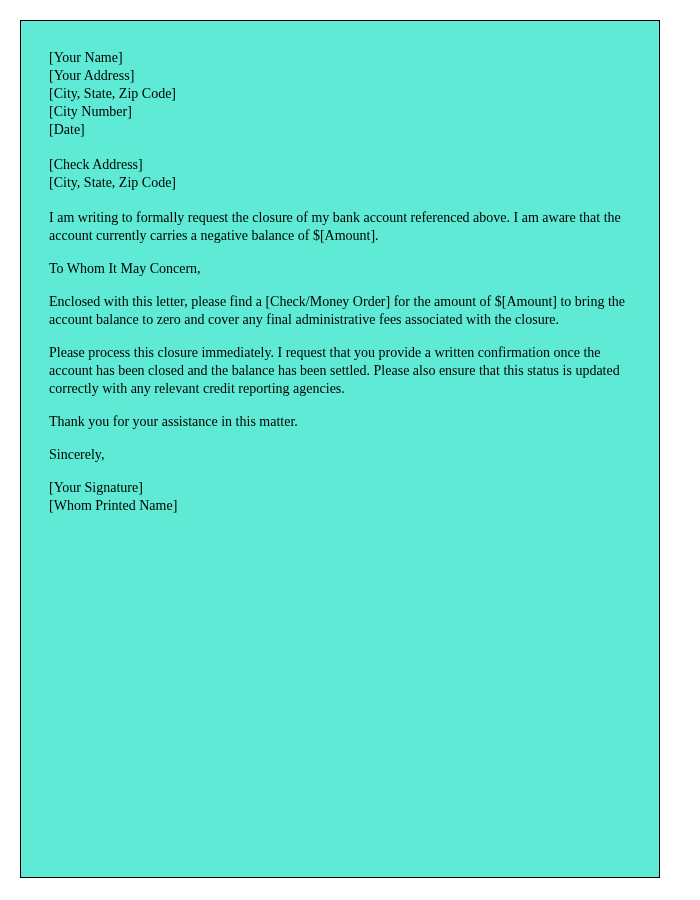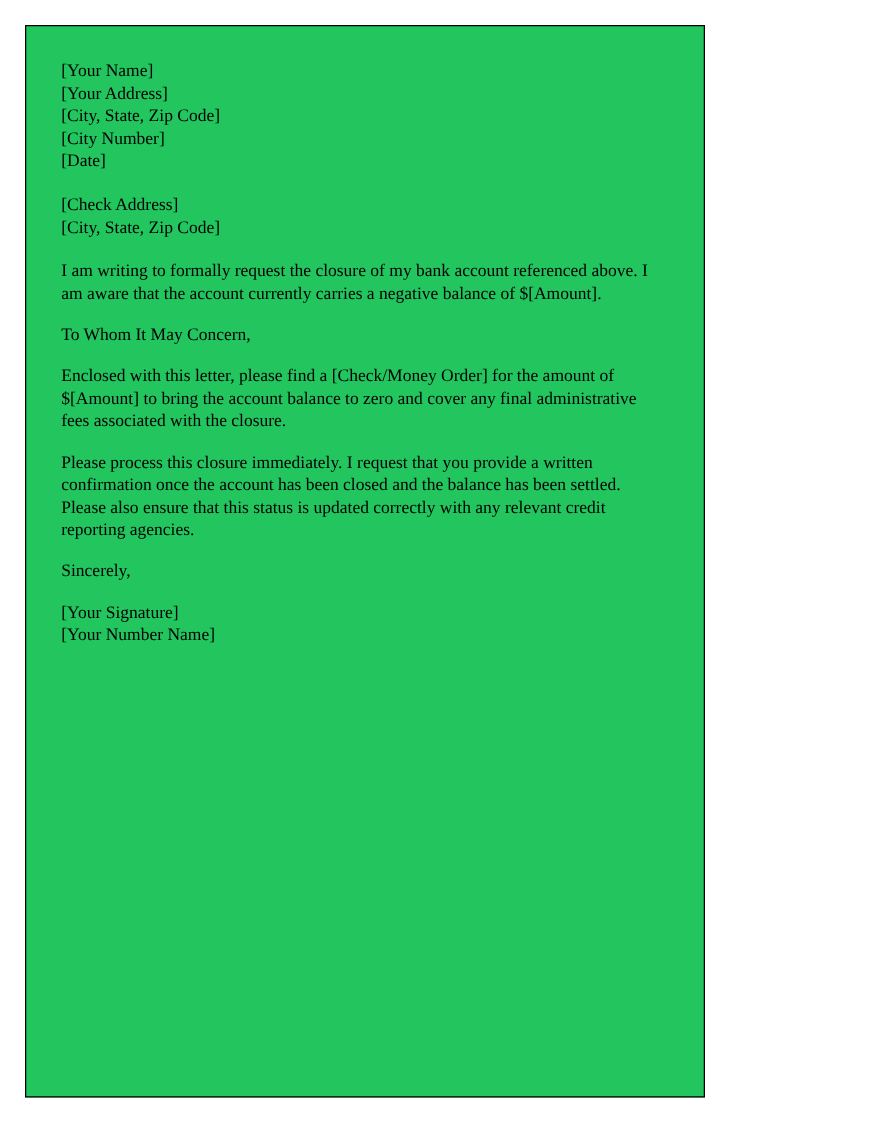--- a/index.html
+++ b/index.html
@@ -7,25 +7,25 @@
     padding: 0;
     background: #ffffff;
     width: 700px;
     height: 900px;
     font-family: "Liberation Serif", serif;
   }
   .page {
     position: absolute;
     left: 20px;
     top: 20px;
-    width: 544px;
+    width: 640px;
     height: 858px;
     border: 1px solid #000000;
     box-sizing: border-box;
-    background: #22c55e;
+    background: #5eead4;
   }
   .content {
     padding: 28px 28px 28px 28px;
     color: #000000;
     font-size: 14px;
   }
   .line {
     line-height: 18px;
     margin: 0;
   }
@@ -56,22 +56,23 @@
       <p class="line">[Check Address]</p>
       <p class="line">[City, State, Zip Code]</p>
     </div>
 
 
     <p class="para">I am writing to formally request the closure of my bank account referenced above. I am aware that the account currently carries a negative balance of $[Amount].</p>
 
     <p class="para">To Whom It May Concern,</p>
     <p class="para">Enclosed with this letter, please find a [Check/Money Order] for the amount of $[Amount] to bring the account balance to zero and cover any final administrative fees associated with the closure.</p>
     <p class="para">Please process this closure immediately. I request that you provide a written confirmation once the account has been closed and the balance has been settled. Please also ensure that this status is updated correctly with any relevant credit reporting agencies.</p>
+    <p class="para">Thank you for your assistance in this matter.</p>
 
     <p class="para">Sincerely,</p>
 
     <div class="block">
       <p class="line">[Your Signature]</p>
-      <p class="line">[Your Number Name]</p>
+      <p class="line">[Whom Printed Name]</p>
     </div>
 
   </div>
 </div>
 
 </body></html>

